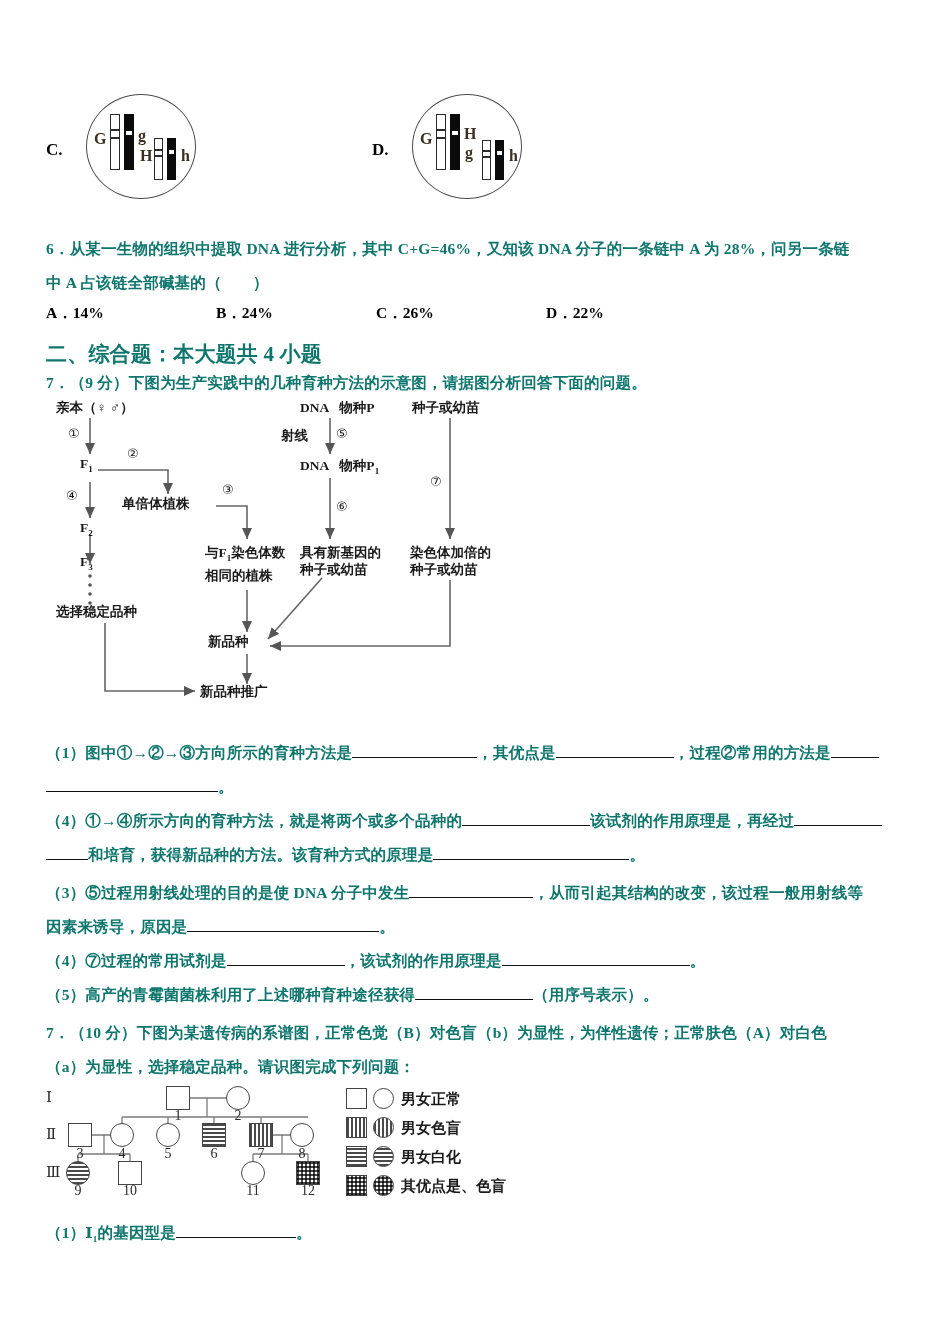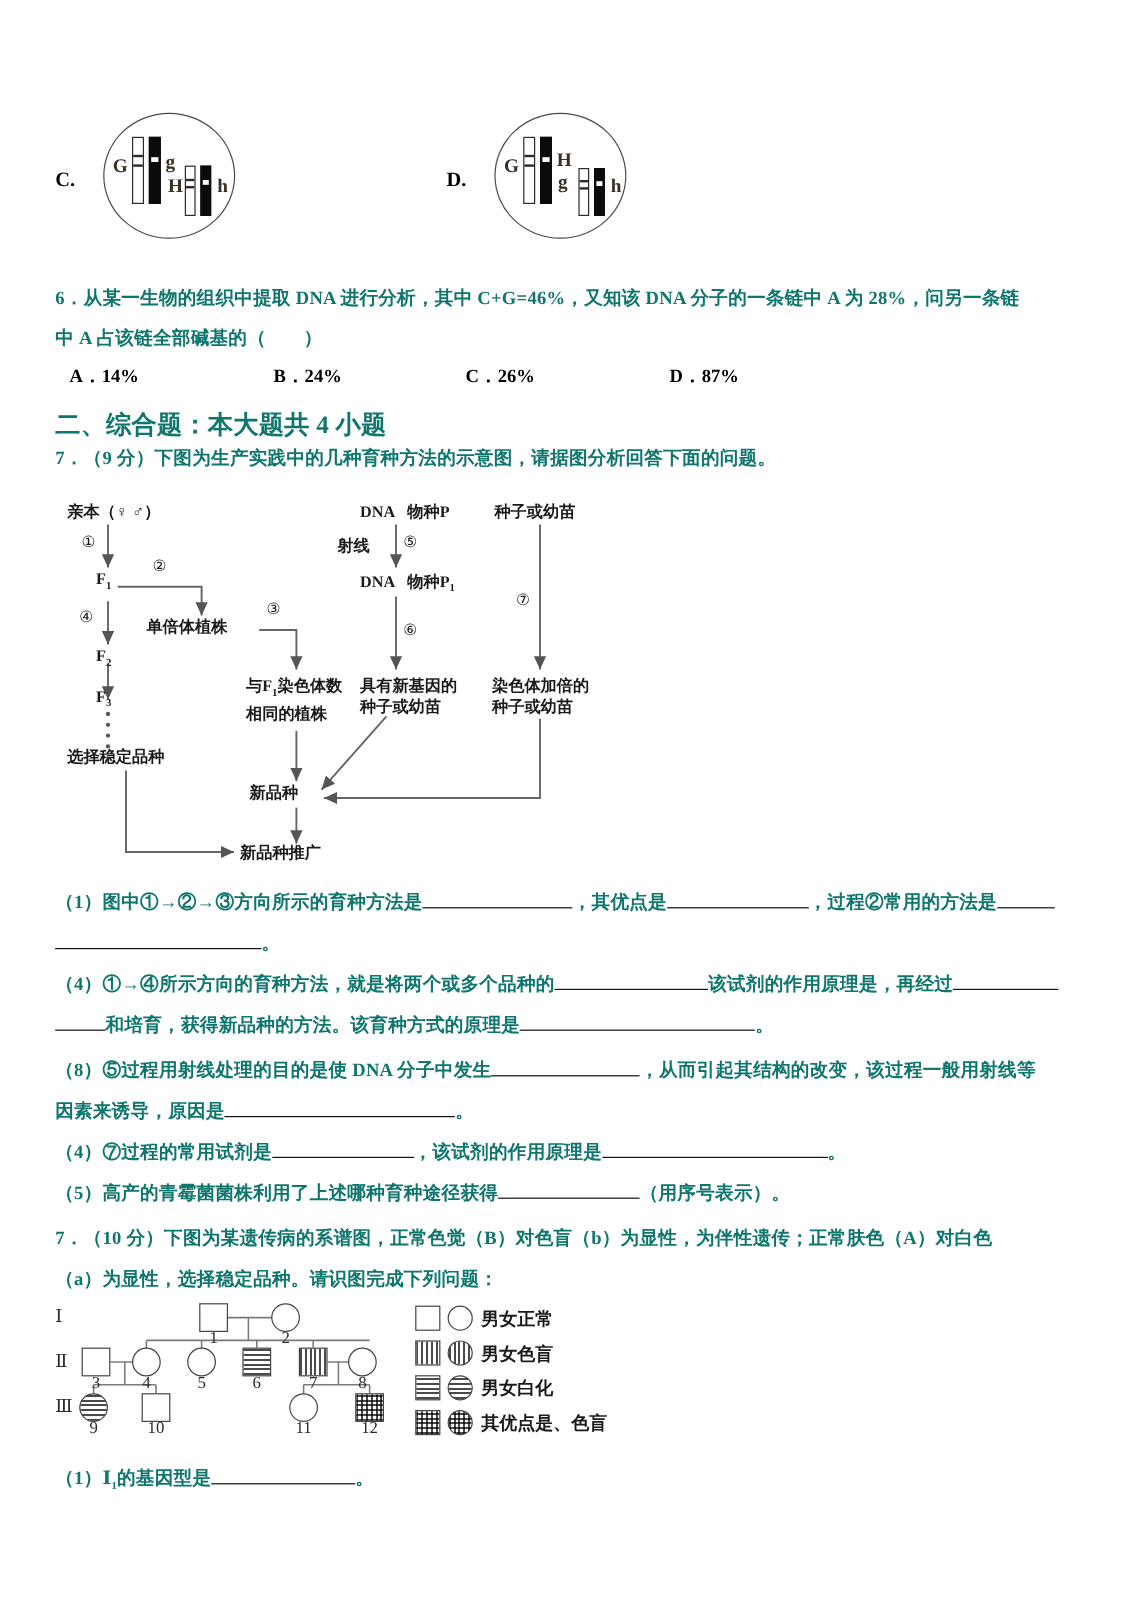--- a/index.html
+++ b/index.html
@@ -40,21 +40,21 @@
   }
 
   
   .opt-row {
     position: absolute;
     left: 46px;
     width: 870px;
     font-weight: bold;
     font-size: 15.5px;
   }
-  .opt-row span.opt { position: absolute; white-space: nowrap; margin-left: 12px; }
+  .opt-row span.opt { position: absolute; white-space: nowrap; }
 
   
   .chrfig { position: absolute; }
   .chrfig .lbl {
     position: absolute;
     font-weight: bold;
     font-size: 17px;
     font-family: "Liberation Serif", "DejaVu Serif", serif;
   }
   .ellipse {
@@ -196,29 +196,29 @@
     <span class="opt" style="left:0px;">
       <span>A．</span><span>14%</span>
     </span>
     <span class="opt" style="left:170px;">
       <span>B．</span><span>24%</span>
     </span>
     <span class="opt" style="left:330px;">
       <span>C．</span><span>26%</span>
     </span>
     <span class="opt" style="left:500px;">
-      <span>D．</span><span>87%</span>
+      <span>D．</span><span>22%</span>
     </span>
   </div>
 
   <div class="abs qtext" style="left:46px; top:337px; font-size:21px;">二、综合题：本大题共 4 小题</div>
 
   <div class="abs qtext" style="left:46px; top:366px; width:880px;">7．（9 分）下图为生产实践中的几种育种方法的示意图，请据图分析回答下面的问题。</div>
 
-  <div id="breeding-diagram" style="top:396px; height:320px;margin-top:19px;">
+  <div id="breeding-diagram" style="top:396px; height:320px;">
     <svg width="950" height="320" style="position:absolute;left:0;top:0;">
       <defs>
         <marker id="ah" markerWidth="9" markerHeight="9" refX="7" refY="3.2" orient="auto">
           <path d="M0,0 L7,3.2 L0,6.4 z" fill="#555"></path>
         </marker>
       </defs>
       <g stroke="#666" stroke-width="1.6" fill="none" marker-end="url(#ah)">
 
         <line x1="90" y1="22" x2="90" y2="58"></line>
 
@@ -288,21 +288,21 @@
   </div>
 
   <div class="abs qtext" style="left:46px; top:804px; width:880px; white-space:nowrap;">
     <span>（4）①→④所示方向的育种方法，就是将两个或多个品种的</span><span class="blank" style="width:128px;"></span><span>该试剂的作用原理是，再经过</span><span class="blank" style="width:88px;"></span>
   </div>
   <div class="abs qtext" style="left:46px; top:838px; white-space:nowrap;">
     <span class="blank" style="width:42px;"></span><span>和培育，获得新品种的方法。该育种方式的原理是</span><span class="blank" style="width:196px;"></span><span>。</span>
   </div>
 
   <div class="abs qtext" style="left:46px; top:876px; width:880px; white-space:nowrap;">
-    <span>（8）⑤过程用射线处理的目的是使 DNA 分子中发生</span><span class="blank" style="width:124px;"></span><span>，从而引起其结构的改变，该过程一般用射线等</span>
+    <span>（3）⑤过程用射线处理的目的是使 DNA 分子中发生</span><span class="blank" style="width:124px;"></span><span>，从而引起其结构的改变，该过程一般用射线等</span>
   </div>
   <div class="abs qtext" style="left:46px; top:910px; white-space:nowrap;">
     <span>因素来诱导，原因是</span><span class="blank" style="width:192px;"></span><span>。</span>
   </div>
 
   <div class="abs qtext" style="left:46px; top:944px; white-space:nowrap;">
     <span>（4）⑦过程的常用试剂是</span><span class="blank" style="width:118px;"></span><span>，该试剂的作用原理是</span><span class="blank" style="width:188px;"></span><span>。</span>
   </div>
 
   <div class="abs qtext" style="left:46px; top:978px; white-space:nowrap;">

